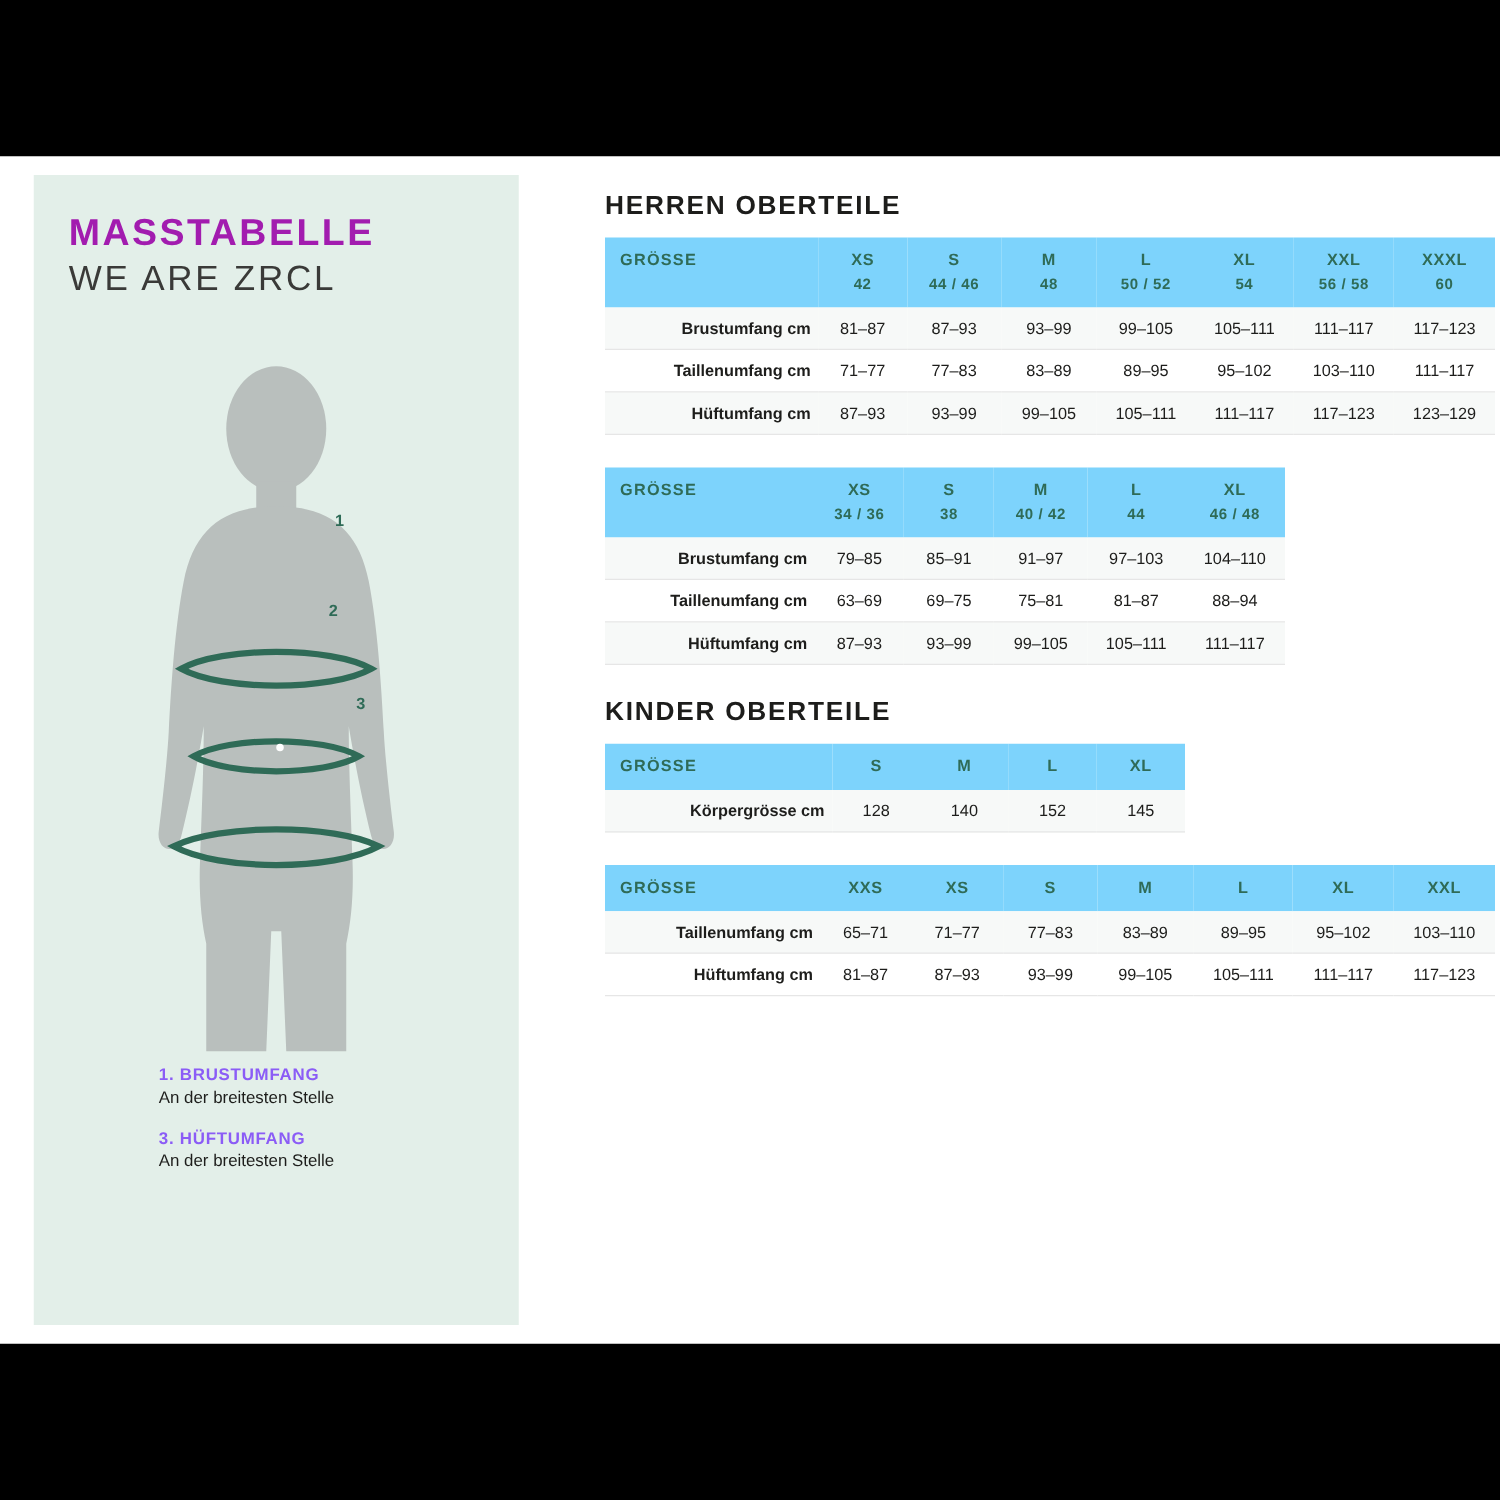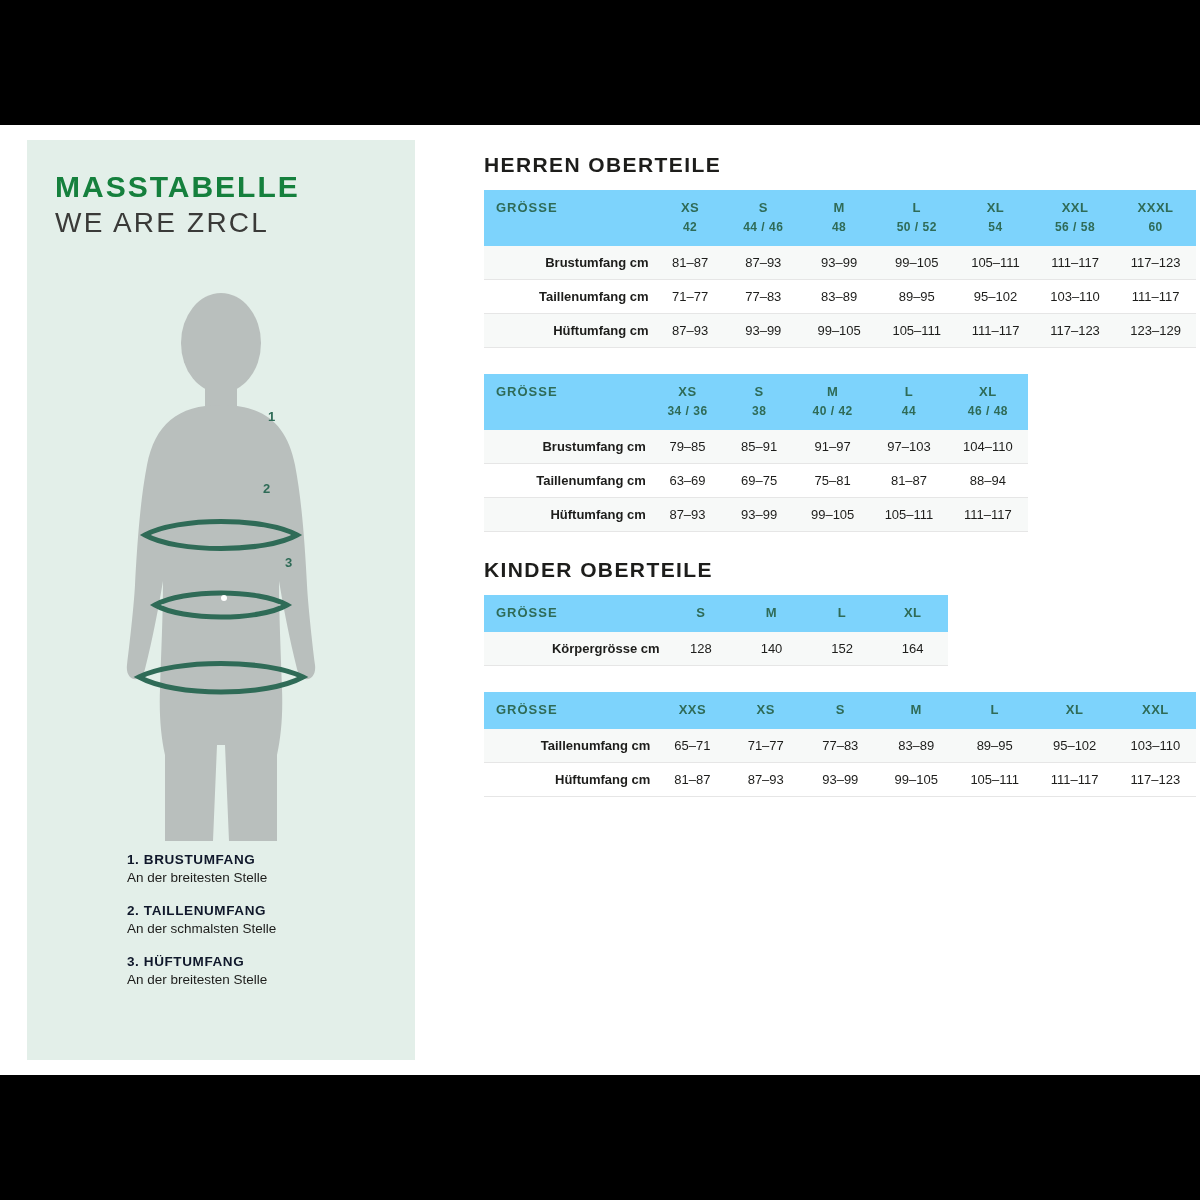--- a/index.html
+++ b/index.html
@@ -33,21 +33,21 @@
   #title-block {
     position: absolute;
     left: 28px;
     top: 30px;
     width: 340px;
   }
   #title-main {
     font-size: 30px;
     font-weight: bold;
     letter-spacing: 2.0px;
-    color: #15803d;
+    color: #a21caf;
     line-height: 1.15;
   }
   #title-sub {
     font-size: 28px;
     font-weight: normal;
     letter-spacing: 2.2px;
     color: #3a3a38;
     line-height: 1.25;
   }
   #figure-wrap {
@@ -69,21 +69,21 @@
     top: 712px;
     width: 280px;
   }
   .legend-item {
     margin-bottom: 18px;
   }
   .legend-title {
     font-size: 13.5px;
     font-weight: bold;
     letter-spacing: 0.6px;
-    color: #0f172a;
+    color: #8b5cf6;
     margin-bottom: 3px;
   }
   .legend-desc {
     font-size: 13.5px;
     color: #1d1d1b;
   }
   
   #right-panel {
     position: absolute;
     left: 484px;
@@ -196,24 +196,20 @@
       <span class="marker-num" style="left:236px; top:196px;">2</span>
       <span class="marker-num" style="left:258px; top:270px;">3</span>
     </div>
 
     <div id="legend">
       <div class="legend-item">
         <div class="legend-title">1. BRUSTUMFANG</div>
         <div class="legend-desc">An der breitesten Stelle</div>
       </div>
       <div class="legend-item">
-        <div class="legend-title">2. TAILLENUMFANG</div>
-        <div class="legend-desc">An der schmalsten Stelle</div>
-      </div>
-      <div class="legend-item">
         <div class="legend-title">3. HÜFTUMFANG</div>
         <div class="legend-desc">An der breitesten Stelle</div>
       </div>
     </div>
   </div>
 
   <div id="right-panel">
 
     <div class="section">
       <h2 class="section-title">HERREN OBERTEILE</h2>
@@ -361,21 +357,21 @@
                 <span class="sz">XL</span>
               </th>
           </tr>
         </thead>
         <tbody>
           <tr>
             <td class="lbl">Körpergrösse cm</td>
             <td>128</td>
             <td>140</td>
             <td>152</td>
-            <td>164</td>
+            <td>145</td>
           </tr>
         </tbody>
       </table>
     </div>
 
     <div class="section">
       <table class="size-table" style="width:712px;">
         <thead>
           <tr>
             <th class="lbl" style="width:184px;">GRÖSSE</th>

